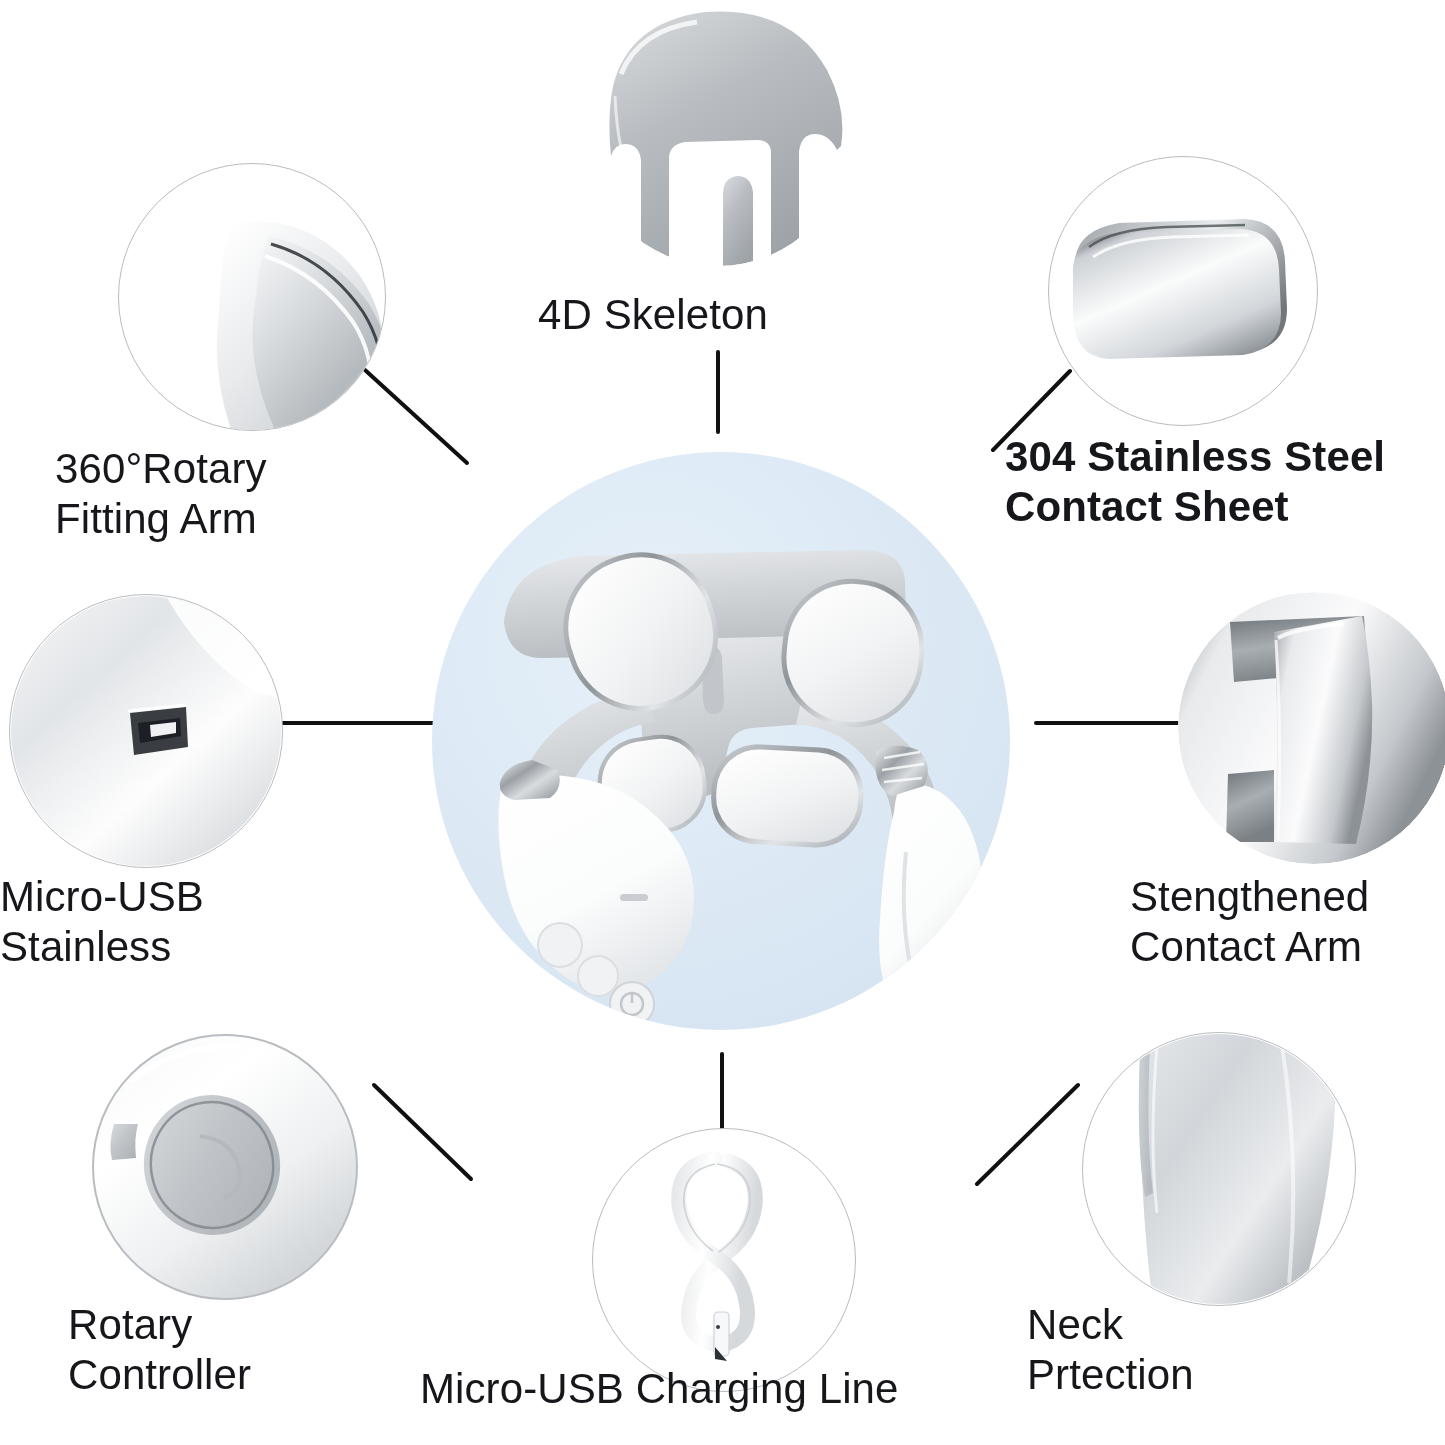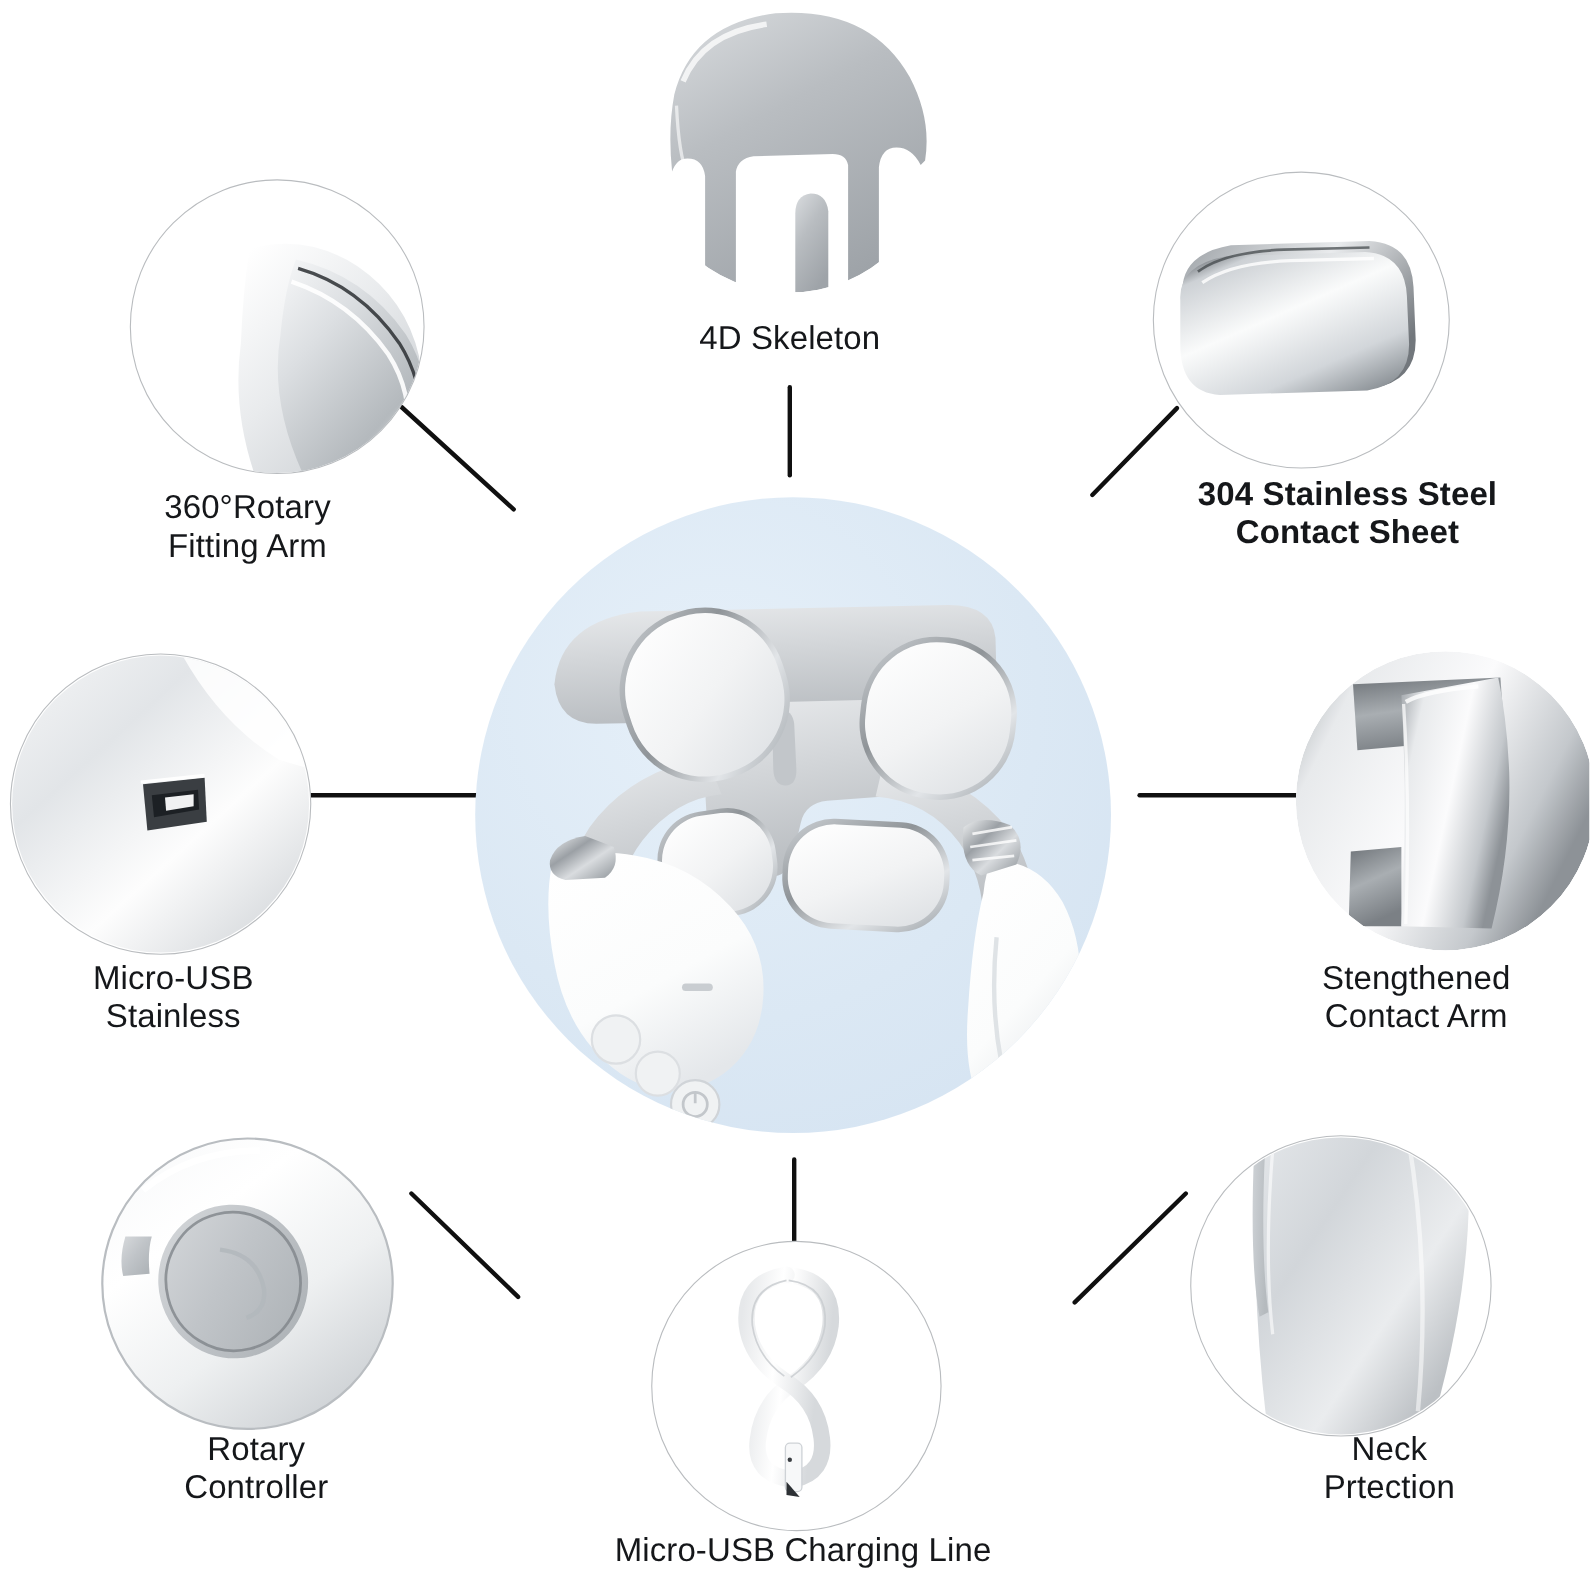--- a/index.html
+++ b/index.html
@@ -61,24 +61,23 @@
   }
   .circle.noring {
     border: none;
   }
   .circle svg { display: block; }
 
   
   .label {
     position: absolute;
     color: #15171a;
-    font-size: 30px;
+    font-size: 42px;
     line-height: 1.18;
     letter-spacing: 0.1px;
-    text-align: center;
     white-space: pre-line;
     font-weight: 400;
   }
 </style>
 </head>
 <body>
 
 <div class="stage">
 
   <svg class="lines" viewBox="0 0 1445 1445">
@@ -388,21 +387,21 @@
         </defs>
         <path d="M 122 30 Q 166 34 162 76 Q 158 108 128 128 Q 100 146 96 180 Q 92 212 128 216" stroke="url(#cl1)" stroke-width="15" fill="none" stroke-linecap="round"></path>
         <path d="M 122 30 Q 82 36 86 76 Q 90 106 120 126 Q 150 144 154 178 Q 158 210 128 216" stroke="url(#cl1)" stroke-width="15" fill="none" stroke-linecap="round"></path>
         <path d="M 124 35 Q 160 40 157 76 Q 153 104 126 123" stroke="#c9ccd0" stroke-width="1.6" fill="none" opacity="0.85"></path>
         <path d="M 122 35 Q 88 42 91 76 Q 95 104 120 122" stroke="#c9ccd0" stroke-width="1.6" fill="none" opacity="0.85"></path>
         <rect x="121" y="183" width="15" height="44" rx="4" fill="#f7f8f9" stroke="#ced2d6" stroke-width="1.2"></rect>
         <path d="M 122 218 L 134 232 L 122 230 Z" fill="#2d3135"></path>
         <circle cx="125" cy="198" r="2" fill="#3a3e42"></circle>
       </svg>
     </div>
-    <div class="label" style="left:420px; top:1392px; width:620px;">Micro-USB Charging Line</div>
+    <div class="label" style="left:420px; top:1364px; width:620px;">Micro-USB Charging Line</div>
   </div>
 
   <div class="callout">
     <div class="circle ring" style="left:1082px; top:1032px; width:272px; height:272px;">
       <svg width="272" height="272" viewBox="0 0 272 272">
         <defs>
           <clipPath id="npClip">
               <circle cx="136" cy="136" r="135"></circle>
             </clipPath>
           <linearGradient id="np1" x1="0.05" y1="0" x2="0.9" y2="0.8">
@@ -417,17 +416,17 @@
           </linearGradient>
         </defs>
         <g clip-path="url(#npClip)">
           <path d="M 58 -6 L 250 -6 Q 262 120 216 272 L 70 272 Q 54 150 58 -6 Z" fill="url(#np1)"></path>
           <path d="M 58 -6 Q 52 110 62 164 L 70 160 Q 62 100 68 -6 Z" fill="url(#np2)"></path>
           <path d="M 196 -6 Q 218 120 206 250" stroke="#ffffff" stroke-width="4" fill="none" opacity="0.55"></path>
           <path d="M 74 12 Q 66 110 74 180" stroke="#ffffff" stroke-width="3" fill="none" opacity="0.6"></path>
         </g>
       </svg>
     </div>
-    <div class="label" style="left:1098px; top:1300px; width:330px;">Neck
+    <div class="label" style="left:1027px; top:1300px; width:330px;">Neck
 Prtection</div>
   </div>
 
 </div>
 
 </body></html>

